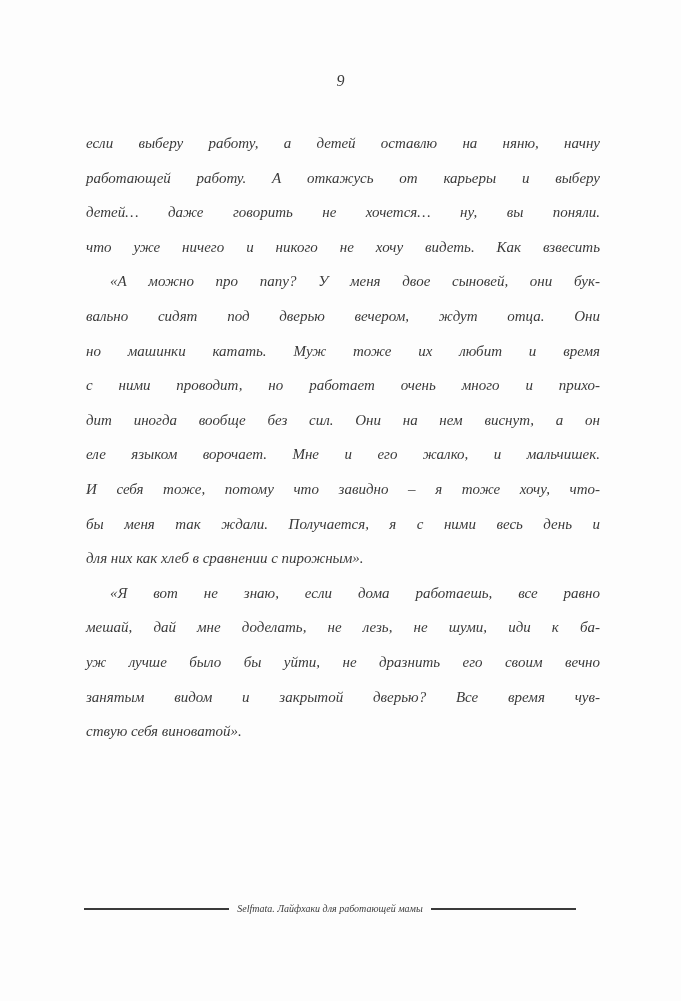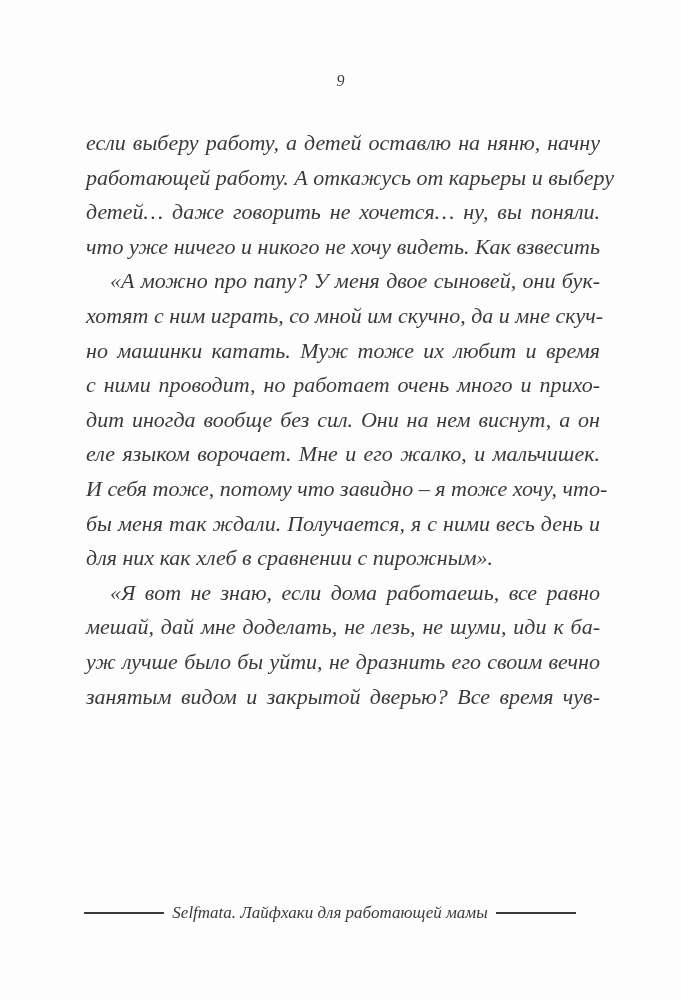--- a/index.html
+++ b/index.html
@@ -6,62 +6,63 @@
   body {
     width: 681px; height: 1001px; background: #fdfdfd; position: relative; overflow: hidden;
     font-family: "DejaVu Serif", serif; color: #3a3a3a;
   }
   .page-number {
     position: absolute; top: 72px; left: 0; width: 681px; text-align: center;
     font-style: italic; font-size: 16px; font-family: "Liberation Serif", serif;
   }
   .body-text {
     position: absolute; top: 126px; left: 86px; width: 514px;
-    font-family: "Liberation Serif", serif; font-style: italic; font-size: 22px;
+    font-family: "Liberation Serif", serif; font-style: italic; font-size: 15px;
     line-height: 34.6px;
   }
   .line { display: block; white-space: nowrap; text-align: justify; text-align-last: justify; }
   .line.last { text-align-last: left; }
   .line.indent { padding-left: 24px; }
   .footer {
     position: absolute; top: 903px; left: 84px; width: 492px; display: flex; align-items: center;
   }
   .footer .rule { height: 2px; background: #3a3a3a; flex: 1; }
   .footer .title {
-    padding: 0 8px; font-family: "Liberation Serif", serif; font-style: italic; font-size: 17px; white-space: nowrap;
+    padding: 0 8px; font-family: "Liberation Serif", serif; font-style: italic; font-size: 10px; white-space: nowrap;
   }
 </style>
 </head>
 <body>
 
 <div class="page-number">9</div>
 
 <div class="body-text" id="body-text">
     <div>
       <span class="line">если выберу работу, а детей оставлю на няню, начну</span>
       <span class="line">работающей работу. А откажусь от карьеры и выберу</span>
       <span class="line">детей… даже говорить не хочется… ну, вы поняли.</span>
       <span class="line">что уже ничего и никого не хочу видеть. Как взвесить</span>
     </div>
     <div>
       <span class="line indent">«А можно про папу? У меня двое сыновей, они бук-</span>
-      <span class="line">хотят с ним играть, со мной им скучно, да и мне скуч-</span>
+      <span class="line">вально сидят под дверью вечером, ждут отца. Они</span>
       <span class="line">но машинки катать. Муж тоже их любит и время</span>
       <span class="line">с ними проводит, но работает очень много и прихо-</span>
       <span class="line">дит иногда вообще без сил. Они на нем виснут, а он</span>
       <span class="line">еле языком ворочает. Мне и его жалко, и мальчишек.</span>
       <span class="line">И себя тоже, потому что завидно – я тоже хочу, что-</span>
       <span class="line">бы меня так ждали. Получается, я с ними весь день и</span>
       <span class="line last">для них как хлеб в сравнении с пирожным».</span>
     </div>
     <div>
       <span class="line indent">«Я вот не знаю, если дома работаешь, все равно</span>
       <span class="line">мешай, дай мне доделать, не лезь, не шуми, иди к ба-</span>
       <span class="line">уж лучше было бы уйти, не дразнить его своим вечно</span>
       <span class="line">занятым видом и закрытой дверью? Все время чув-</span>
+      <span class="line last">ствую себя виноватой».</span>
     </div>
   </div>
 
 <div class="footer">
   <div class="rule"></div>
   <div class="title">Selfmata. Лайфхаки для работающей мамы</div>
   <div class="rule"></div>
 </div>
 
 </body></html>

